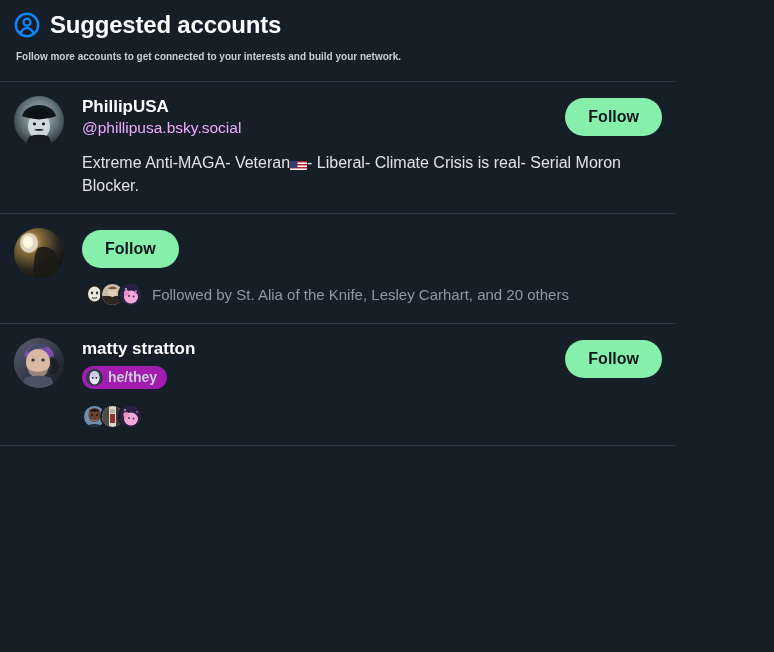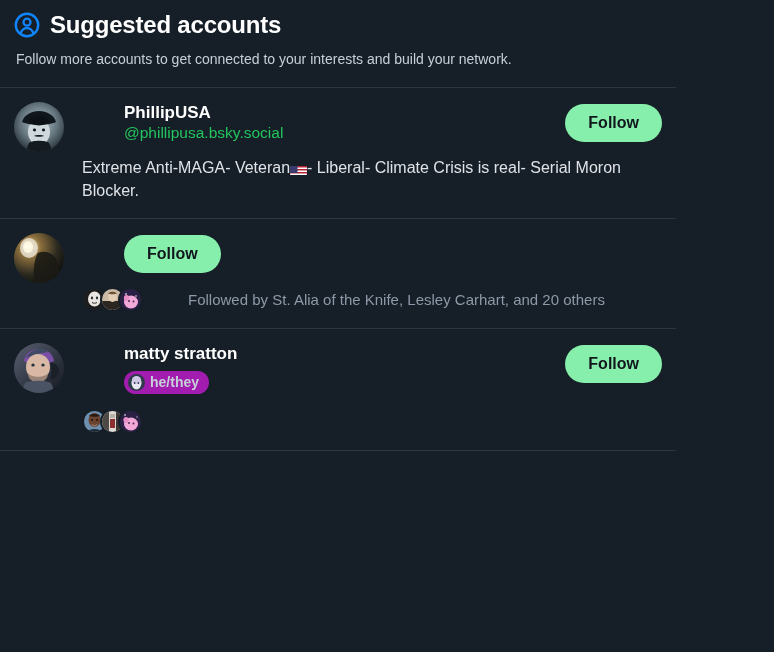--- a/index.html
+++ b/index.html
@@ -36,24 +36,25 @@
     display: block;
   }
   .header-title {
     font-size: 24px;
     font-weight: bold;
     color: #ffffff;
     letter-spacing: -0.2px;
     line-height: 1.1;
   }
   .header-subtitle {
-    font-size: 14px;
+    font-size: 10px;
     color: #c7cfd9;
     line-height: 1.3;
     padding-left: 2px;
+    font-weight: bold;
   }
 
   
   .account-row {
     display: flex;
     padding: 14px 14px 16px 14px;
     border-bottom: 1px solid #2b3642;
     gap: 0;
   }
   .avatar {
@@ -70,33 +71,32 @@
 
   .row-body {
     flex: 1 1 auto;
     min-width: 0;
   }
   .row-top {
     display: flex;
     align-items: flex-start;
     justify-content: space-between;
     gap: 24px;
-    margin-left: 42px;
   }
   .identity { min-width: 0; }
   .display-name {
     font-size: 17px;
     font-weight: bold;
     color: #ffffff;
     line-height: 1.25;
     white-space: nowrap;
   }
   .handle {
     font-size: 15.5px;
-    color: #22c55e;
+    color: #f0abfc;
     line-height: 1.35;
     white-space: nowrap;
   }
   .follow-button {
     flex: 0 0 auto;
     background: #86efac;
     color: #11161c;
     border: none;
     border-radius: 999px;
     font-family: "Liberation Sans", sans-serif;
@@ -172,21 +172,20 @@
     margin-left: -7px;
     overflow: hidden;
     background: #2a3340;
   }
   .facepile-avatar:first-child { margin-left: 0; }
   .facepile-avatar svg { display:block; width:21px; height:21px; }
   .followed-by-text {
     font-size: 15px;
     color: #8d99a8;
     line-height: 1.3;
-    margin-left: 36px;
   }
   .ghost-inline {
     display: inline-block;
     vertical-align: -3px;
     width: 16px;
     height: 16px;
   }
 </style>
 </head>
 <body>

